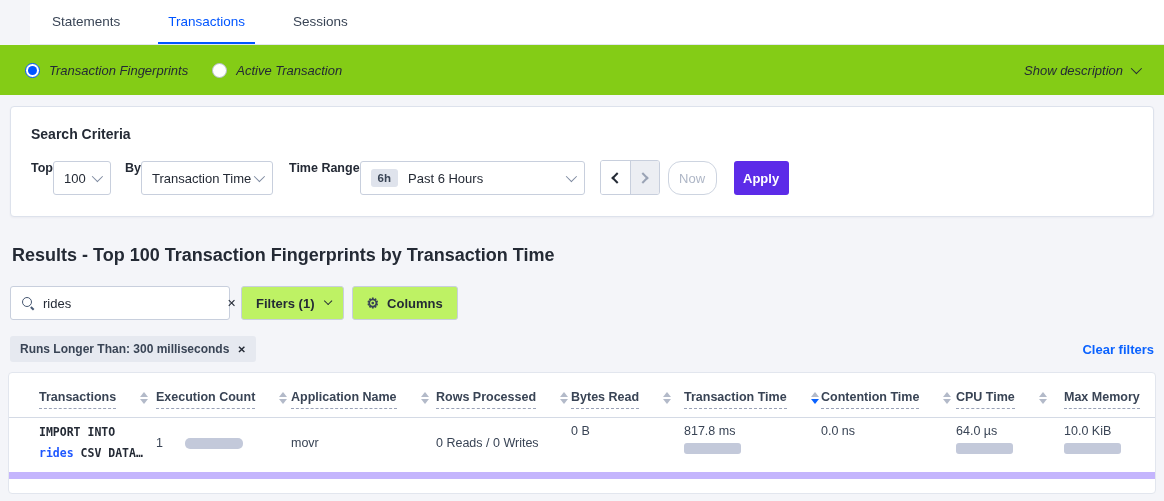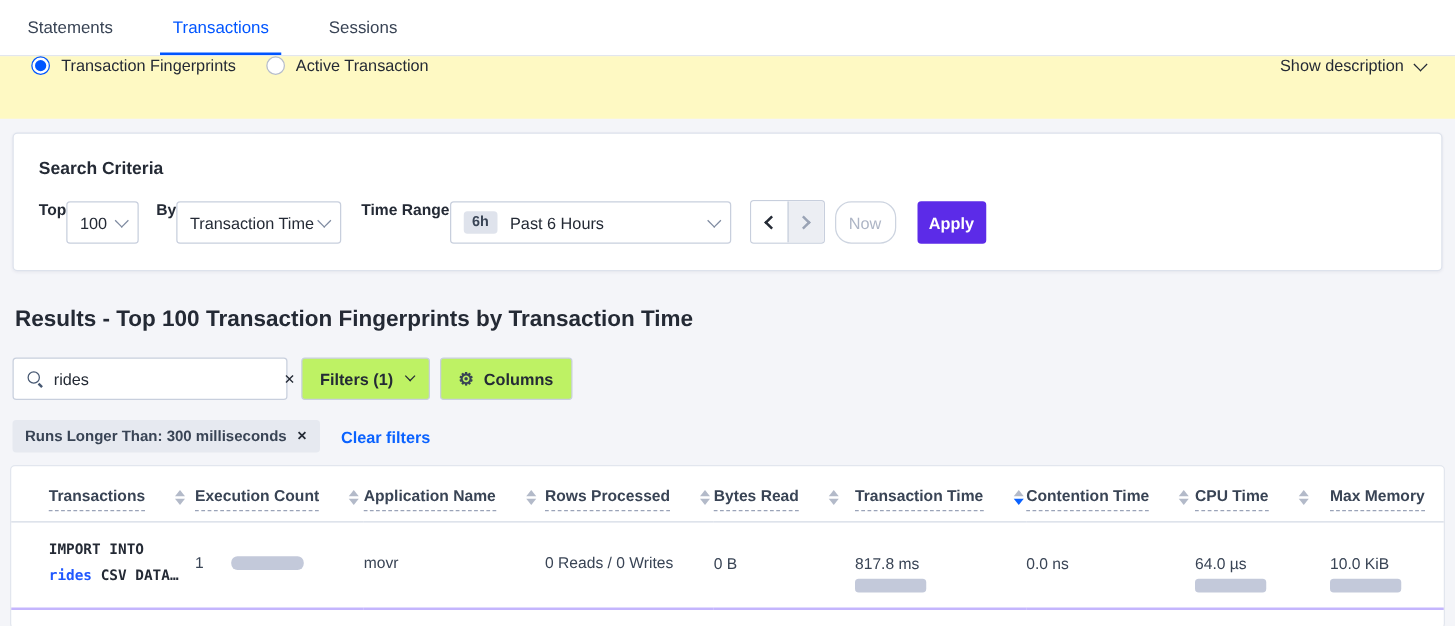--- a/index.html
+++ b/index.html
@@ -13,37 +13,39 @@
   }
   
   .tabbar {
     background:#fff;
     height:45px;
     display:flex;
     align-items:stretch;
     padding-left:12px;
     gap:28px;
     border-bottom:1px solid #e2e6ee;
+    margin-left:30px;
   }
   .tab {
     display:flex; align-items:center;
     padding:0 10px;
     font-size:13.5px;
     color:#394455;
     cursor:pointer;
     border-bottom:2px solid transparent;
   }
   .tab.active { color:#0055ff; border-bottom-color:#0055ff; }
   
   .radio-row {
-    background:#fef9c3;
+    background:#84cc16;
     height:50px;
     display:flex;
-    align-items:flex-start;
+    align-items:center;
     padding:0 25px;
+    font-style:italic;
   }
   .radio-opt { display:flex; align-items:center; gap:9px; margin-right:24px; cursor:pointer; }
   .radio-circle {
     width:15px; height:15px; border-radius:50%;
     border:1px solid #b6bdcc; background:#fff;
     position:relative; flex:0 0 auto;
   }
   .radio-circle.selected { border:1.5px solid #0055ff; }
   .radio-circle.selected::after {
     content:""; position:absolute; inset:2px;
@@ -135,21 +137,21 @@
   .filters-btn { margin-left:11px; }
   .columns-btn { margin-left:8px; }
   .gear { font-size:14px; color:#394455; line-height:1; }
   .status-area { margin-left:auto; display:flex; align-items:center; }
   .status-text { font-size:13px; color:#394455; }
   .status-text b { color:#242a35; }
   .v-divider { width:1px; height:30px; background:#ccd2de; margin:0 18px; }
   .reset-link { color:#0a62ff; font-size:13px; font-weight:bold; cursor:pointer; margin-right:2px; }
   .blue-link { color:#0a62ff; font-size:13px; font-weight:bold; cursor:pointer; }
   
-  .chip-row { display:flex; align-items:center; margin-top:16px; gap:17px; }
+  .chip-row { display:flex; align-items:center; margin-top:16px; gap:17px;justify-content:space-between; }
   .chip {
     background:#e6e9f0; border-radius:3px; padding:6px 10px;
     display:flex; align-items:center; gap:8px;
     font-size:12px; font-weight:bold; color:#394455;
   }
   .chip .clear-x { font-size:10px; }
   
   .table-card {
     margin:10px 0 8px -2px;
     background:#fff;
@@ -165,22 +167,22 @@
   .th-label {
     font-size:12.5px; font-weight:bold; color:#394455;
     border-bottom:1px dashed #9aa3b8; padding-bottom:4px; white-space:nowrap;
   }
   .sort { display:inline-flex; flex-direction:column; gap:2px; cursor:pointer; margin-top:-4px; }
   .tri { width:0; height:0; border-left:4px solid transparent; border-right:4px solid transparent; }
   .tri.up   { border-bottom:5px solid #b3bac9; }
   .tri.down { border-top:5px solid #b3bac9; }
   .tri.down.active { border-top-color:#0a62ff; }
   thead tr { border-bottom:1px solid #d4dae5; }
-  tbody tr { border-bottom:2px solid #c4b5fd; }
-  td { padding-top:26px; padding-bottom:12px; vertical-align:top; font-size:12.5px; color:#394455; height:58px; }
+  tbody tr { border-bottom:7px solid #c4b5fd; }
+  td { padding-top:6px; padding-bottom:12px; vertical-align:top; font-size:12.5px; color:#394455; height:58px; }
   .mono {
     font-family:"DejaVu Sans Mono", monospace;
     font-size:11.5px; font-weight:bold; color:#242a35; line-height:1.85;
     white-space:nowrap;
   }
   .mono .sql-link { color:#2058ff; cursor:pointer; }
   .cell-mid { vertical-align:middle; padding-top:0; padding-bottom:4px; }
   .exec-cell { display:flex; align-items:center; gap:22px; }
   .bar { background:#c3c9da; height:11px; border-radius:5px; }
   .bar.exec { width:58px; }

